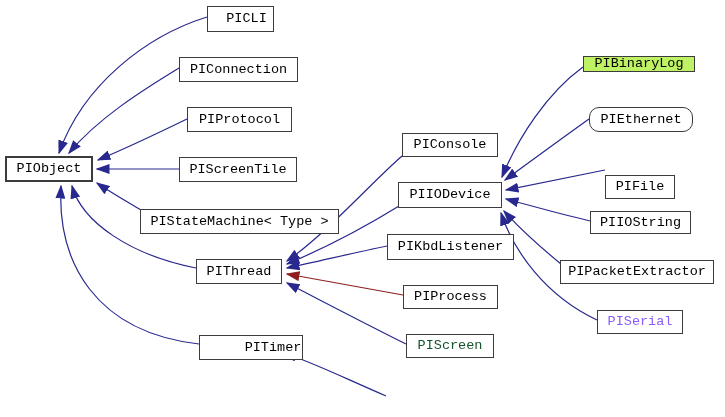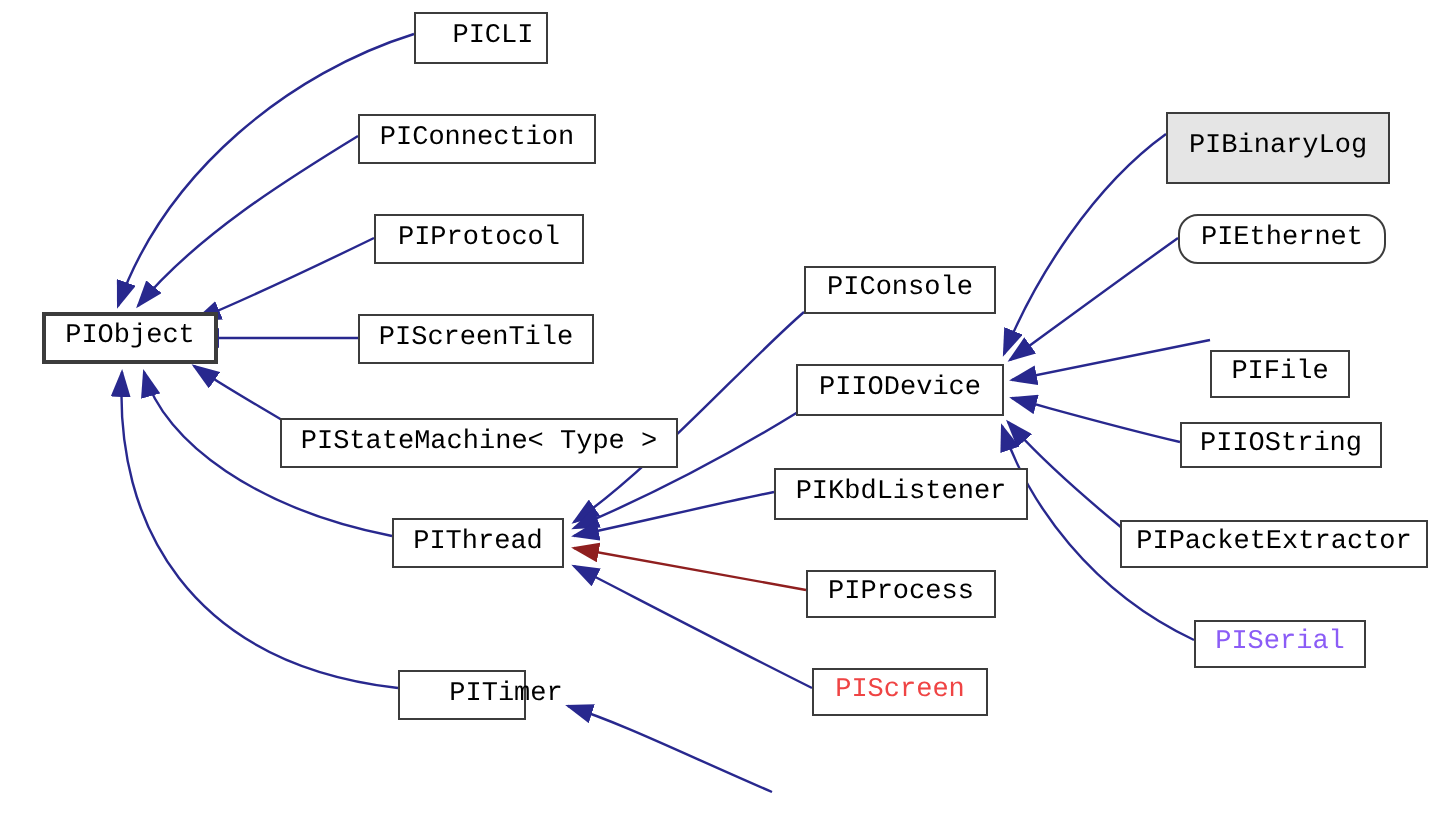--- a/index.html
+++ b/index.html
@@ -36,21 +36,20 @@
     justify-content: center;
     font-size: 13.5px;
     color: #000000;
     white-space: nowrap;
     cursor: pointer;
     line-height: 1;
   }
   .node.emphasis {
     border-width: 2.2px;
     border-color: #2a2a2a;
-    margin-left: 16px;
   }
 </style>
 </head>
 <body>
 
 <div class="stage" style="background: rgb(255, 255, 255);">
   <svg class="edge-layer" width="725" height="417" viewBox="0 0 725 417" xmlns="http://www.w3.org/2000/svg">
     <defs>
       <marker id="arrow-public" viewBox="0 0 14 10" markerWidth="14" markerHeight="10" refX="12.5" refY="5" orient="auto" markerUnits="userSpaceOnUse">
         <path d="M0,0 L14,5 L0,10 z" fill="#28288e"></path>
@@ -80,25 +79,25 @@
       <path d="M386,396 C342,377 312,362 284,353" class="edge" stroke="#28288e" marker-end="url(#arrow-public)"></path>
     </svg>
 
 <div class="node emphasis" style="left: 5px; top: 156px; width: 88px; height: 26px; border-color: rgb(60, 60, 60); background: rgb(255, 255, 255); color: rgb(0, 0, 0);">PIObject</div>
     <div class="node" style="left: 207px; top: 6px; width: 67px; height: 26px; border-color: rgb(60, 60, 60); background: rgb(255, 255, 255); color: rgb(0, 0, 0); padding-left: 12px;">PICLI</div>
     <div class="node" style="left: 179px; top: 57px; width: 119px; height: 25px; border-color: rgb(60, 60, 60); background: rgb(255, 255, 255); color: rgb(0, 0, 0);">PIConnection</div>
     <div class="node" style="left: 187px; top: 107px; width: 105px; height: 25px; border-color: rgb(60, 60, 60); background: rgb(255, 255, 255); color: rgb(0, 0, 0);">PIProtocol</div>
     <div class="node" style="left: 179px; top: 157px; width: 118px; height: 25px; border-color: rgb(60, 60, 60); background: rgb(255, 255, 255); color: rgb(0, 0, 0);">PIScreenTile</div>
     <div class="node" style="left: 140px; top: 209px; width: 199px; height: 25px; border-color: rgb(60, 60, 60); background: rgb(255, 255, 255); color: rgb(0, 0, 0);">PIStateMachine&lt; Type &gt;</div>
     <div class="node" style="left: 196px; top: 259px; width: 86px; height: 25px; border-color: rgb(60, 60, 60); background: rgb(255, 255, 255); color: rgb(0, 0, 0);">PIThread</div>
-    <div class="node" style="left: 199px; top: 335px; width: 64px; height: 25px; border-color: rgb(60, 60, 60); background: rgb(255, 255, 255); color: rgb(0, 0, 0); padding-left: 44px;">PITimer</div>
+    <div class="node" style="left: 199px; top: 335px; width: 104px; height: 25px; border-color: rgb(60, 60, 60); background: rgb(255, 255, 255); color: rgb(0, 0, 0); padding-left: 44px;">PITimer</div>
     <div class="node" style="left: 398px; top: 182px; width: 104px; height: 26px; border-color: rgb(60, 60, 60); background: rgb(255, 255, 255); color: rgb(0, 0, 0);">PIIODevice</div>
     <div class="node" style="left: 402px; top: 133px; width: 96px; height: 24px; border-color: rgb(60, 60, 60); background: rgb(255, 255, 255); color: rgb(0, 0, 0);">PIConsole</div>
     <div class="node" style="left: 387px; top: 234px; width: 127px; height: 26px; border-color: rgb(60, 60, 60); background: rgb(255, 255, 255); color: rgb(0, 0, 0);">PIKbdListener</div>
     <div class="node" style="left: 403px; top: 285px; width: 95px; height: 24px; border-color: rgb(60, 60, 60); background: rgb(255, 255, 255); color: rgb(0, 0, 0);">PIProcess</div>
-    <div class="node" style="left: 406px; top: 334px; width: 88px; height: 24px; border-color: rgb(60, 60, 60); background: rgb(255, 255, 255); color: #ef4444;">PIScreen</div>
-    <div class="node" style="left: 583px; top: 56px; width: 112px; height: 36px; border-color: rgb(60, 60, 60); background: #e5e5e5; color: rgb(0, 0, 0);">PIBinaryLog</div>
+    <div class="node" style="left: 406px; top: 334px; width: 88px; height: 24px; border-color: rgb(60, 60, 60); background: rgb(255, 255, 255); color: #14532d;">PIScreen</div>
+    <div class="node" style="left: 583px; top: 56px; width: 112px; height: 16px; border-color: rgb(60, 60, 60); background: #bef264; color: rgb(0, 0, 0);">PIBinaryLog</div>
     <div class="node" style="left: 589px; top: 107px; width: 104px; height: 25px; border-color: rgb(60, 60, 60); background: rgb(255, 255, 255); color: rgb(0, 0, 0); border-radius: 10px;">PIEthernet</div>
     <div class="node" style="left: 605px; top: 175px; width: 70px; height: 24px; border-color: rgb(60, 60, 60); background: rgb(255, 255, 255); color: rgb(0, 0, 0);">PIFile</div>
     <div class="node" style="left: 590px; top: 211px; width: 101px; height: 23px; border-color: rgb(60, 60, 60); background: rgb(255, 255, 255); color: rgb(0, 0, 0);">PIIOString</div>
     <div class="node" style="left: 560px; top: 260px; width: 154px; height: 24px; border-color: rgb(60, 60, 60); background: rgb(255, 255, 255); color: rgb(0, 0, 0);">PIPacketExtractor</div>
     <div class="node" style="left: 597px; top: 310px; width: 86px; height: 24px; border-color: rgb(60, 60, 60); background: rgb(255, 255, 255); color: #8b5cf6;">PISerial</div>
   </div>
 
 </body></html>

